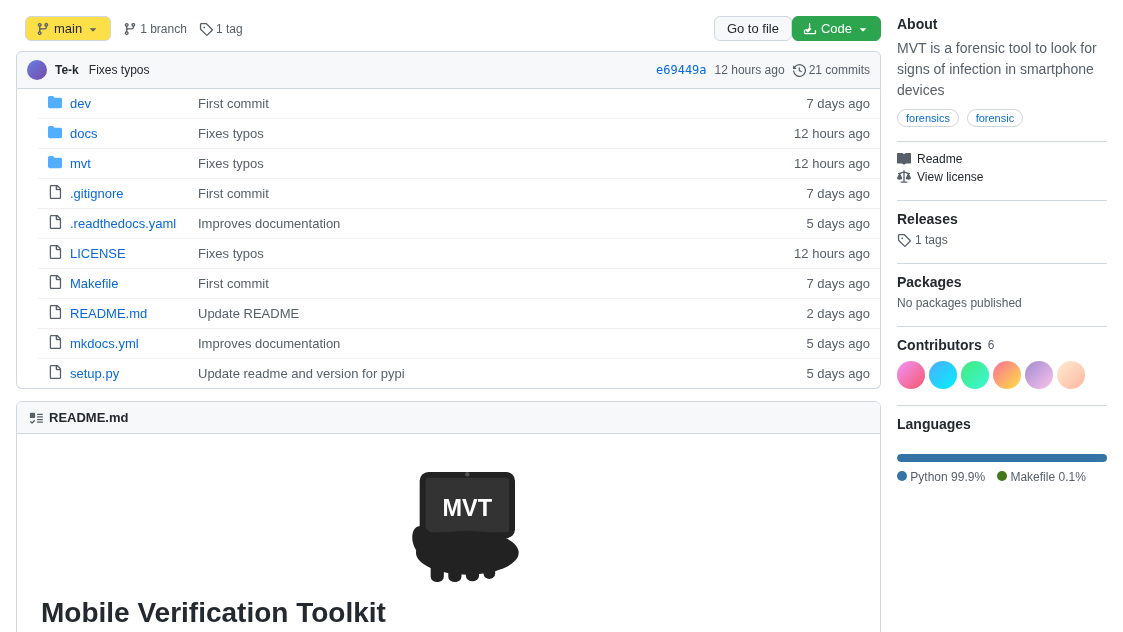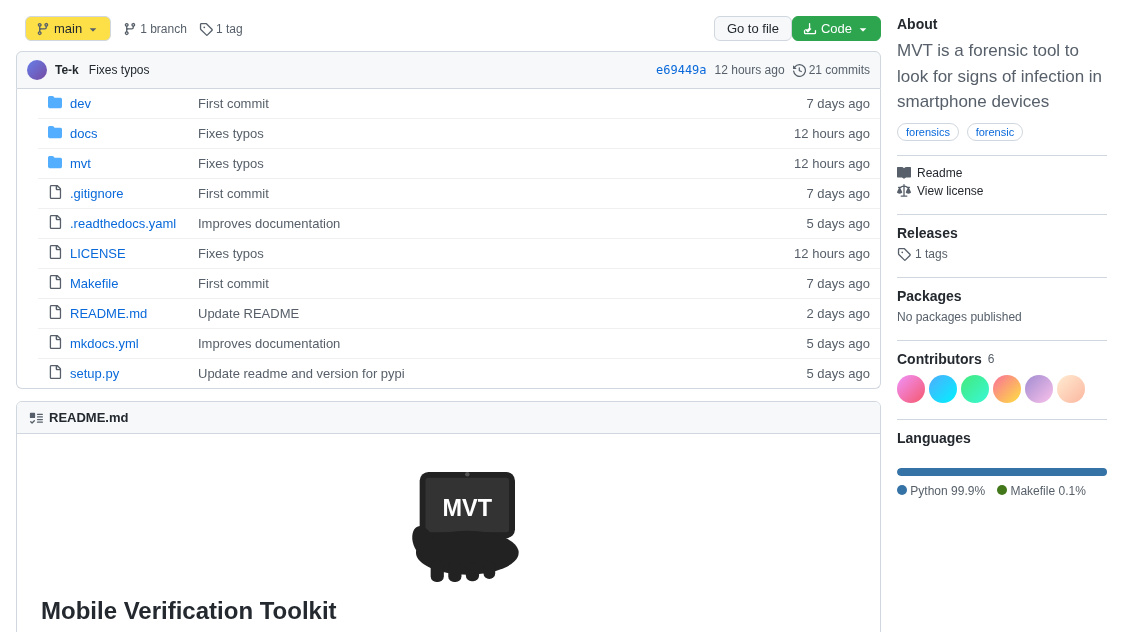--- a/index.html
+++ b/index.html
@@ -147,40 +147,40 @@
     }
     .readme-body {
       padding: 16px;
       text-align: center;
     }
     .mvt-logo {
       width: 220px;
       margin: 0 auto 12px;
     }
     .readme-title {
-      font-size: 24px;
+      font-size: 28px;
       font-weight: 600;
       color: #24292f;
       text-align: left;
       margin-top: 8px;
       margin-bottom: 8px;
     }
 
     
     .sidebar-section {
       margin-bottom: 16px;
     }
     .sidebar-title {
       font-size: 14px;
       font-weight: 600;
       color: #24292f;
       margin-bottom: 6px;
     }
     .sidebar-desc {
-      font-size: 17px;
+      font-size: 14px;
       color: #57606a;
       line-height: 1.5;
       margin-bottom: 8px;
     }
     .tag-chip {
       display: inline-block;
       padding: 2px 8px;
       border: 1px solid #d0d7de;
       border-radius: 20px;
       font-size: 11px;

